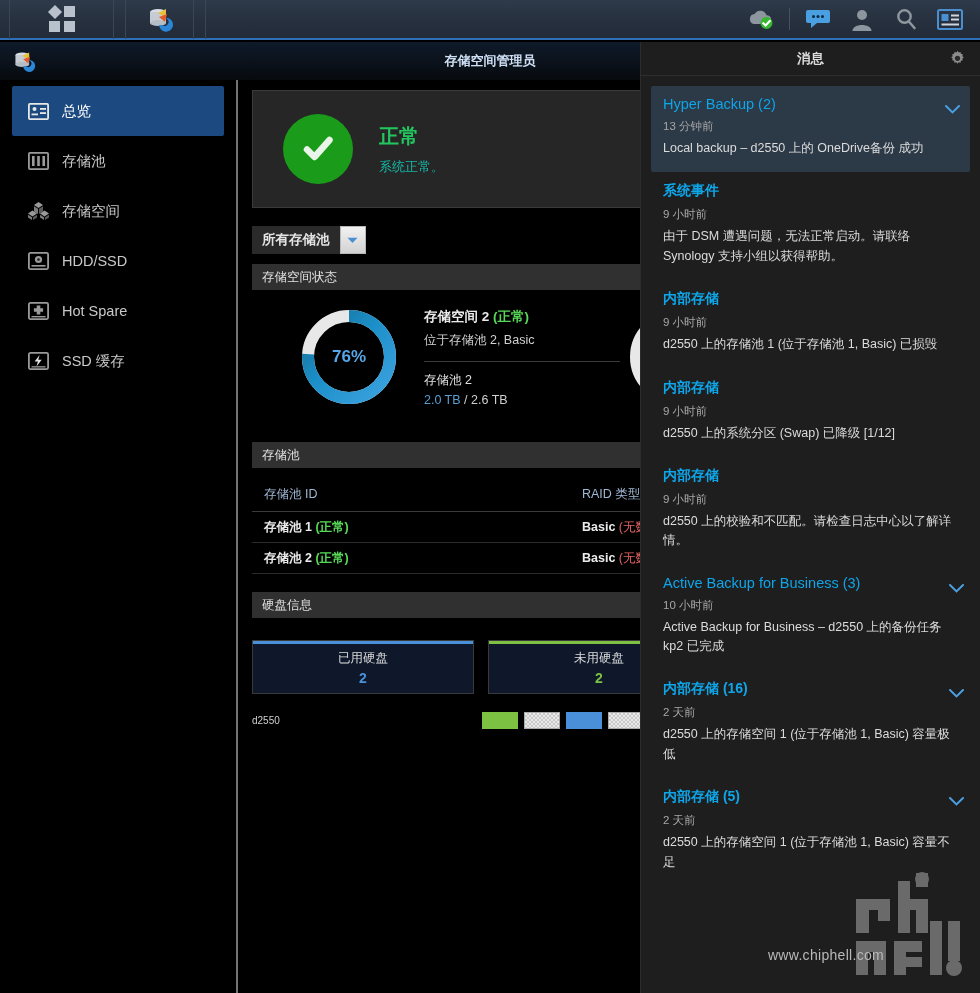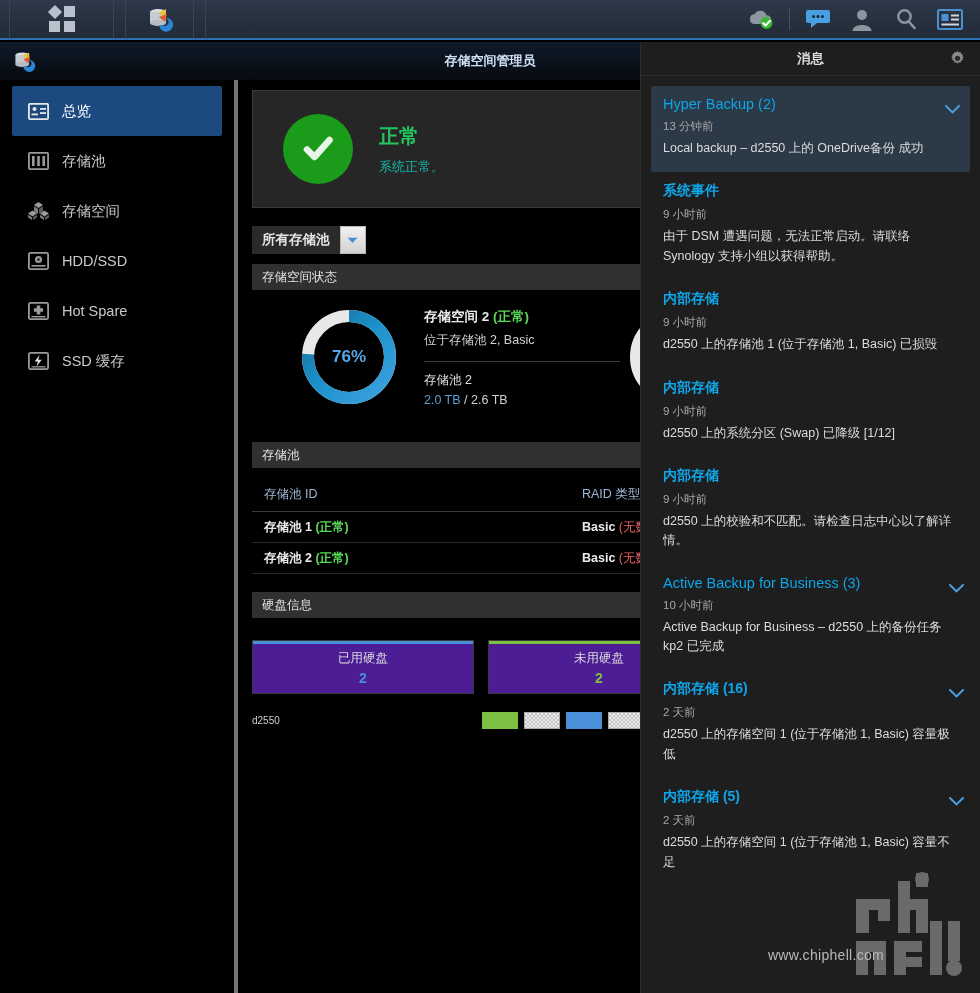--- a/index.html
+++ b/index.html
@@ -44,21 +44,21 @@
   .win-title {
     position: relative; height: 38px;
     background: linear-gradient(to bottom, #0e1a2a 0%, #0a1018 65%, #070a0e 100%);
     color: #cfe0f5; font-size: 13px; font-weight: bold;
     display: flex; align-items: center; justify-content: center;
   }
   .win-title .wt-icon { position: absolute; left: 12px; top: 7px; width: 24px; height: 24px; }
   .win-body { position: absolute; left: 0; top: 38px; width: 980px; height: 913px; display: flex; }
 
   
-  .sidebar { width: 238px; height: 913px; background: #000; border-right: 4px solid #737373; padding-top: 6px; flex: 0 0 238px; }
+  .sidebar { width: 238px; height: 913px; background: #000; border-right: 2px solid #737373; padding-top: 6px; flex: 0 0 238px; }
   .sb-item {
     height: 50px; margin: 0 12px 0 12px; display: flex; align-items: center;
     padding-left: 14px; color: #c9c9c9; font-size: 14.5px; border-radius: 2px;
   }
   .sb-item.active { background: #1c4a80; color: #fff; }
   .sb-ico { width: 24px; height: 24px; margin-right: 12px; display: flex; align-items: center; justify-content: center; flex: 0 0 24px; }
 
   
   .content { position: relative; width: 742px; height: 913px; background: #000; padding: 10px 0 0 14px; overflow: hidden; }
 
@@ -114,21 +114,21 @@
   .pt-head { color: #9fb6d4; border-bottom: 1px solid #3a3a3a; height: 34px; }
   .pt-body { color: #eaeaea; font-weight: bold; border-bottom: 1px solid #2b2b2b; }
   .pt-c1 { width: 330px; padding-left: 12px; }
   .pt-c2 { width: 283px; }
   .pt-body .ok { color: #57d957; }
   .pt-body .warn { color: #e06262; font-weight: normal; }
   .pt-head .pt-c1, .pt-head .pt-c2 { font-weight: normal; }
 
   
   .disk-cards { margin-top: 22px; display: flex; gap: 14px; }
-  .disk-card { width: 222px; height: 54px; background: #4c1d95; border: 1px solid #3a3a3a; position: relative; }
+  .disk-card { width: 222px; height: 54px; background: #0f172a; border: 1px solid #3a3a3a; position: relative; }
   .dc-bar { position: absolute; left: 0; top: 0; right: 0; height: 3px; }
   .dc-label { text-align: center; color: #dcdcdc; font-size: 12.5px; margin-top: 9px; }
   .dc-val { text-align: center; font-size: 14px; font-weight: bold; margin-top: 3px; }
 
   .disk-row { margin-top: 18px; display: flex; align-items: center; }
   .dr-name { width: 230px; color: #cfcfcf; font-size: 10px; }
   .dr-slots { display: flex; gap: 6px; }
   .slot { width: 36px; height: 17px; }
   .slot.empty {
     background: #e8e8e8;

